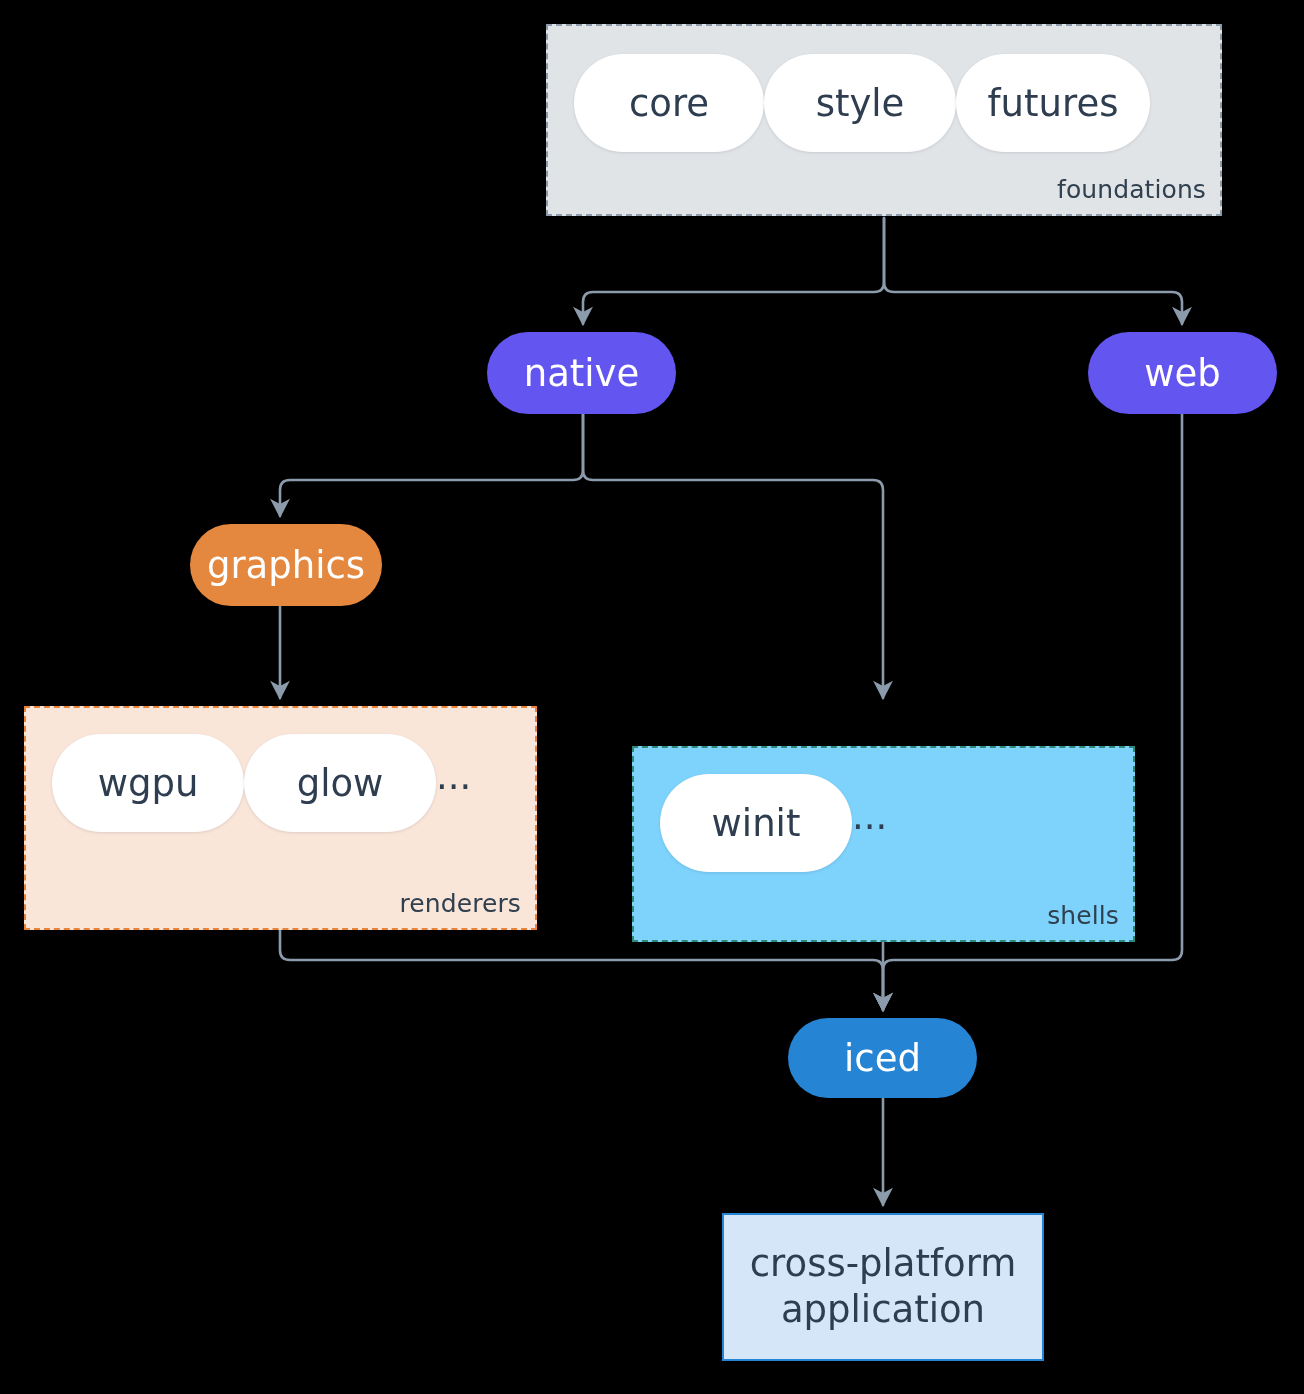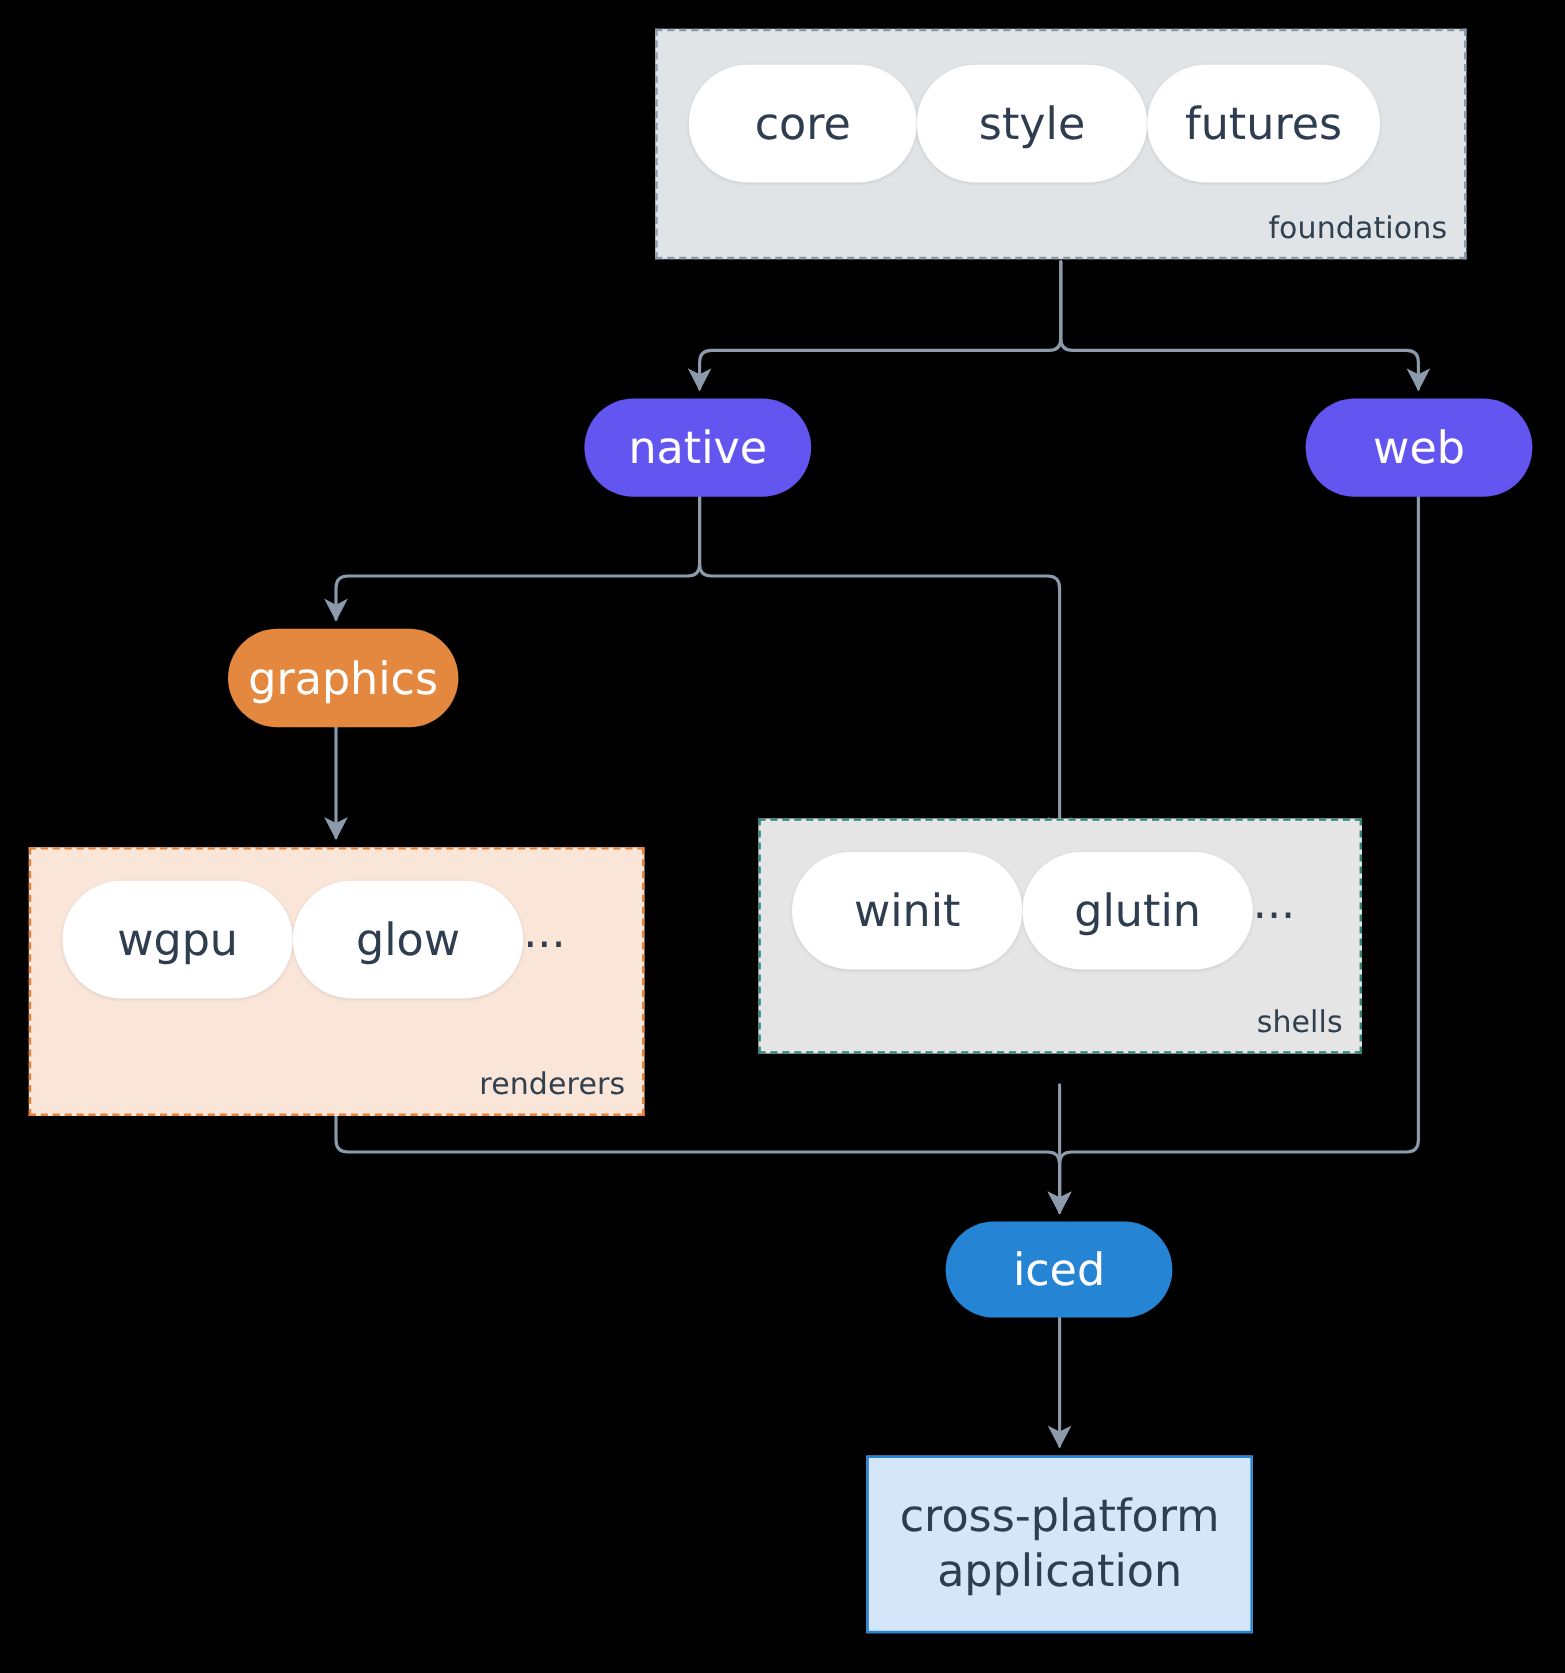--- a/index.html
+++ b/index.html
@@ -56,23 +56,23 @@
     background: #e1e4e7;
     border: 2px dashed #8d9bab;
   }
   #cluster-renderers {
     left: 24px;   top: 706px;
     width: 513px; height: 224px;
     background: #fae5d9;
     border: 2px dashed #e8833a;
   }
   #cluster-shells {
-    left: 632px;  top: 682px;
+    left: 632px;  top: 746px;
     width: 503px; height: 196px;
-    background: #e5e5e5;
+    background: #7dd3fc;
     border: 2px dashed #2f8878;
   }
 
   .pill-row {
     position: absolute;
     left: 0; top: 0;
     display: flex;
     align-items: center;
   }
   #cluster-foundations .pill-row { left: 26px; top: 28px; }
@@ -196,21 +196,20 @@
       <div class="white-pill" style="width:192px">wgpu</div>
       <div class="white-pill" style="width:192px">glow</div>
       <div class="ellipsis">...</div>
     </div>
     <div class="cluster-label">renderers</div>
   </div>
 
   <div class="cluster" id="cluster-shells">
     <div class="pill-row">
       <div class="white-pill" style="width:192px">winit</div>
-      <div class="white-pill" style="width:192px">glutin</div>
       <div class="ellipsis">...</div>
     </div>
     <div class="cluster-label">shells</div>
   </div>
 
   <div class="node" id="node-native">native</div>
 
   <div class="node" id="node-web">web</div>
 
   <div class="node" id="node-graphics">graphics</div>

